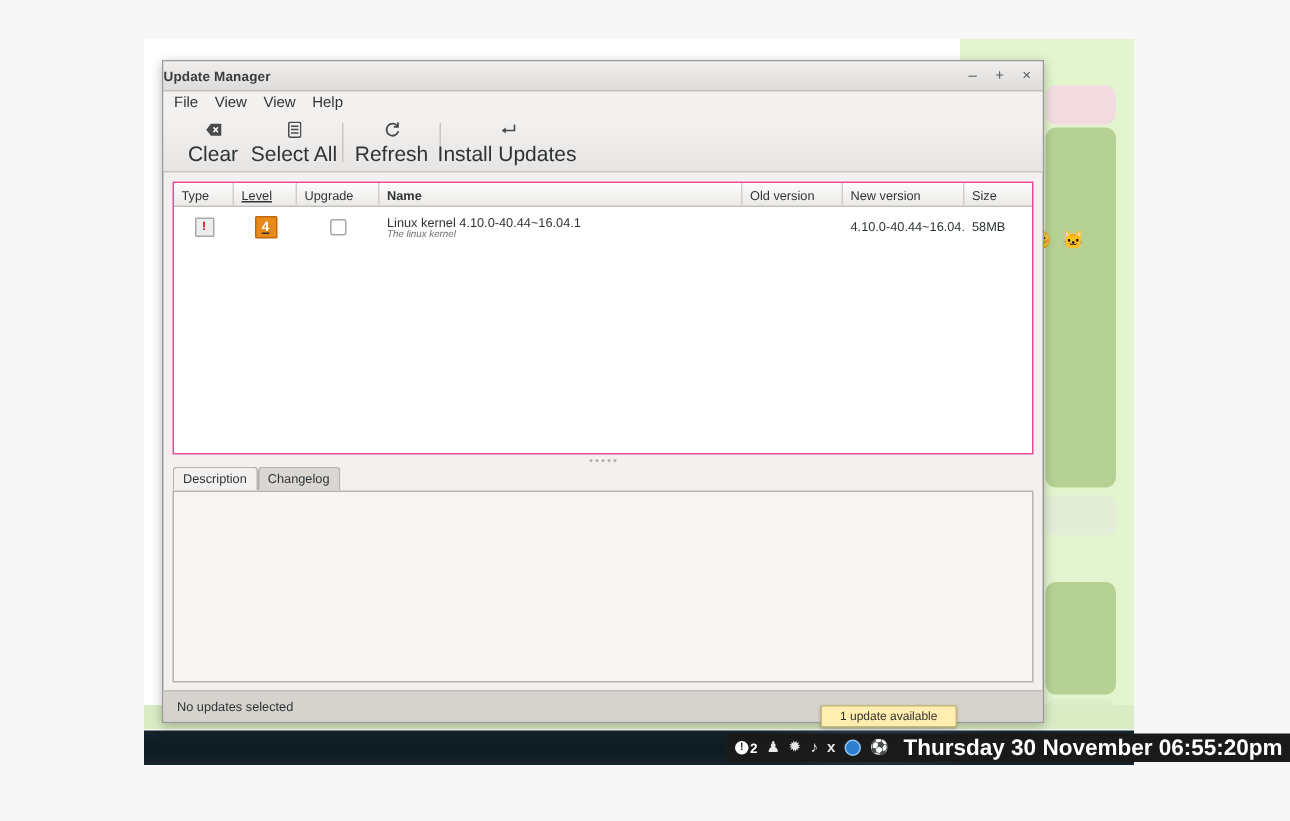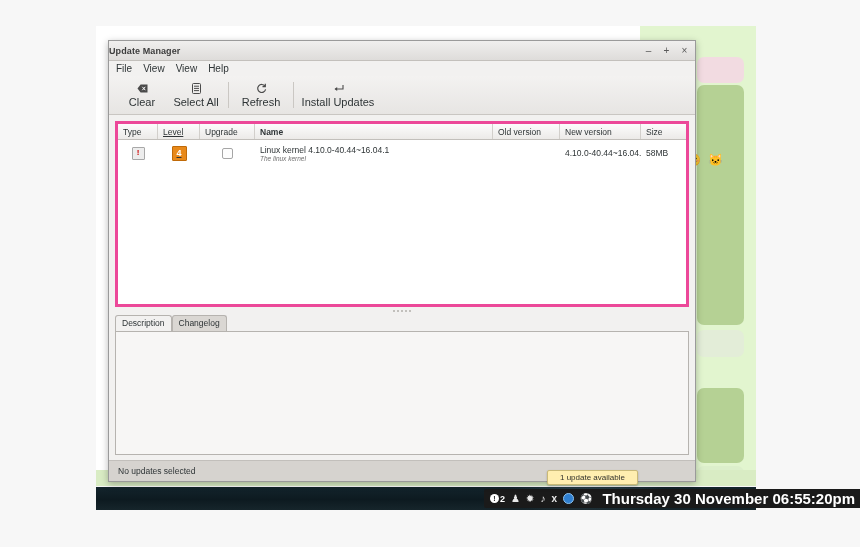--- a/index.html
+++ b/index.html
@@ -211,30 +211,30 @@
   }
   .tb-item.wide { width: 78px; }
   .tb-icon {
     font-size: 11px;
     line-height: 11px;
     color: #3a3a3a;
     height: 12px;
     display: flex;
     align-items: center;
   }
-  .tb-label { font-size: 11px; color: #2e3436; white-space: nowrap; }
+  .tb-label { font-size: 14px; color: #2e3436; white-space: nowrap; }
   .tb-sep {
     width: 1px; height: 26px;
     background: #cac7c3;
     margin: 0 5px;
   }
 
   .table-area {
     margin: 6px 6px 0 6px;
-    border: 3px solid #ec4899;
+    border: 1px solid #ec4899;
     background: #ffffff;
     flex: none;
     height: 180px;
     display: flex;
     flex-direction: column;
     overflow: hidden;
   }
   .thead {
     display: flex;
     height: 15px;

